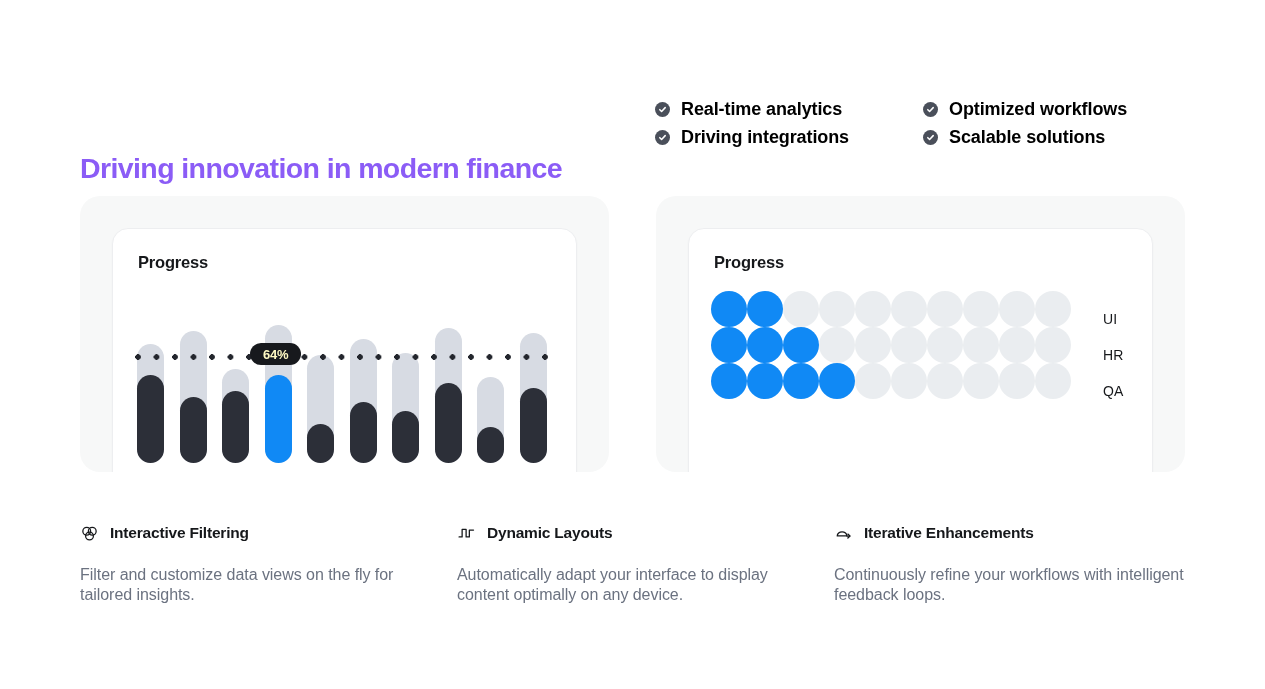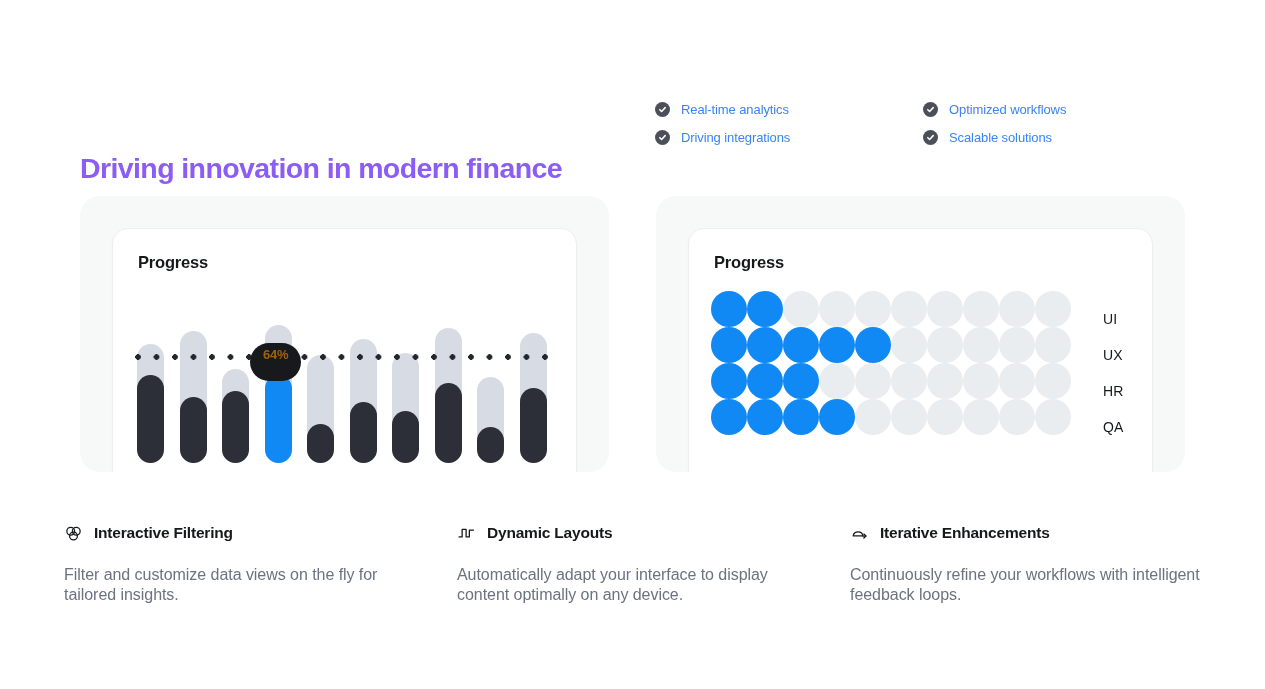--- a/index.html
+++ b/index.html
@@ -54,23 +54,23 @@
     height: 15px;
     flex: 0 0 15px;
     border-radius: 50%;
     background: #4a4f5a;
     display: flex;
     align-items: center;
     justify-content: center;
   }
   .check-icon svg { display: block; }
   .feature-label {
-    font-size: 13px;
-    font-weight: 400;
-    color: #3b82f6;
+    font-size: 18px;
+    font-weight: 700;
+    color: #000000;
     letter-spacing: -0.1px;
     white-space: nowrap;
   }
 
   
   .card-outer {
     position: absolute;
     top: 196px;
     width: 529px;
     height: 276px;
@@ -153,25 +153,25 @@
     background-image: radial-gradient(circle at 3px 3px, #23262d 2.6px, rgba(0,0,0,0) 3px);
     background-size: 18.5px 6px;
     background-repeat: repeat-x;
   }
 
   .value-badge {
     position: absolute;
     left: 115px;
     top: 40px;
     background: #17191d;
-    color: #a16207;
+    color: #fef9c3;
     font-size: 13px;
     font-weight: 700;
     letter-spacing: -0.2px;
-    padding: 5px 13px 20px;
+    padding: 5px 13px 4px;
     border-radius: 999px;
     line-height: 1;
     z-index: 4;
     text-align: center;
   }
 
   
   .matrix {
     position: absolute;
     left: 22px;
@@ -199,26 +199,25 @@
     margin-left: 29px;
     font-size: 14px;
     font-weight: 400;
     color: #16181b;
     letter-spacing: 0.1px;
   }
 
   
   .bottom-features {
     position: absolute;
-    left: 64px;
+    left: 80px;
     top: 520px;
     width: 1110px;
     display: grid;
     grid-template-columns: 377px 377px 1fr;
-    gap: 16px;
   }
   .bf-head {
     display: flex;
     align-items: center;
     gap: 11px;
     height: 26px;
   }
   .bf-icon {
     width: 19px;
     height: 19px;
@@ -367,35 +366,20 @@
               <span class="dot"></span>
               <span class="dot"></span>
             </div>
             <span class="matrix-label">UI</span>
           </div>
           <div class="matrix-row">
             <div class="matrix-dots">
               <span class="dot is-on"></span>
               <span class="dot is-on"></span>
               <span class="dot is-on"></span>
-              <span class="dot is-on"></span>
-              <span class="dot is-on"></span>
-              <span class="dot"></span>
-              <span class="dot"></span>
-              <span class="dot"></span>
-              <span class="dot"></span>
-              <span class="dot"></span>
-            </div>
-            <span class="matrix-label">UX</span>
-          </div>
-          <div class="matrix-row">
-            <div class="matrix-dots">
-              <span class="dot is-on"></span>
-              <span class="dot is-on"></span>
-              <span class="dot is-on"></span>
               <span class="dot"></span>
               <span class="dot"></span>
               <span class="dot"></span>
               <span class="dot"></span>
               <span class="dot"></span>
               <span class="dot"></span>
               <span class="dot"></span>
             </div>
             <span class="matrix-label">HR</span>
           </div>

